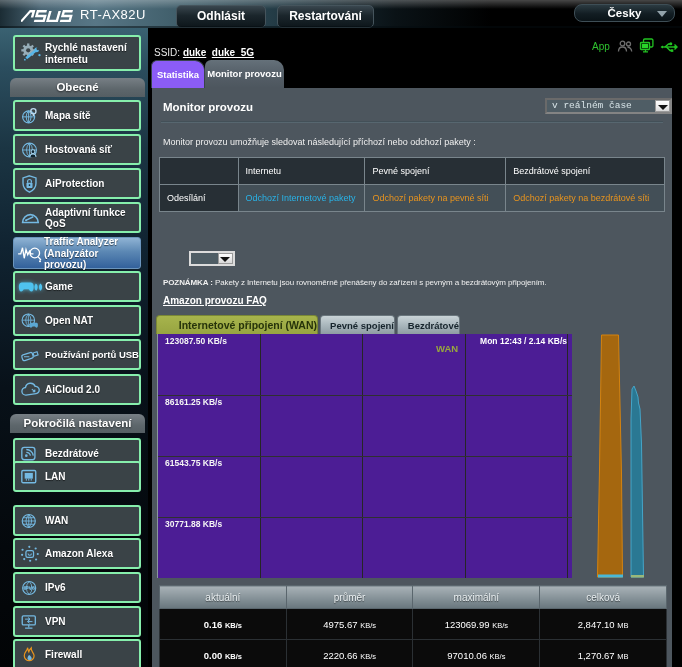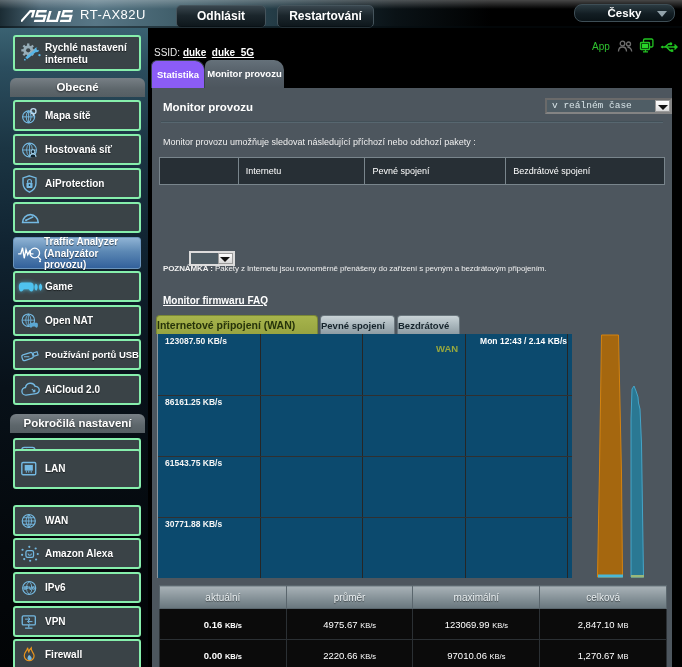--- a/index.html
+++ b/index.html
@@ -84,33 +84,33 @@
 .or { color:#e8941e; }
 .bl { color:#29b2e6; }
 
 #scale-lbl { left:7px; top:167px; color:#f0f0f0; font-size:8px;margin-left:44px; }
 #scale-sel { left:37px; top:163px; width:46px; height:15px; background:#4f5d65;
   border:2px solid #dcdcdc; }
 #scale-sel .btn { position:absolute; right:0; top:0; width:15px; height:11px;
   background:linear-gradient(180deg,#fdfdfd,#d8d8d8); border:1px solid #9a9a9a; }
 #scale-sel .btn:after { content:""; position:absolute; left:1px; top:3px; width:0; height:0;
   border-left:5px solid transparent; border-right:5px solid transparent; border-top:5px solid #111; }
-#note { left:11px; top:176px; color:#f0f0f0; font-size:8px; letter-spacing:-0.1px; }
+#note { left:11px; top:190px; color:#f0f0f0; font-size:8px; letter-spacing:-0.1px; }
 #faq { left:11px; top:207px; color:#fff; font-size:10px; font-weight:bold; text-decoration:underline; }
 
 
 .ctab { position:absolute; top:227px; height:19px; color:#16242c; font-size:9.5px;
-  font-weight:bold; text-align:left; line-height:19px; border-radius:4px 4px 0 0;
+  font-weight:bold; text-align:right; line-height:19px; border-radius:4px 4px 0 0;
   background:linear-gradient(180deg,#c9d3d7 0%,#aab7bd 50%,#8e9ca3 100%); border:1px solid #6a767d; border-bottom:none; }
 #ctab1 { left:4px; width:162px; font-size:10.5px; background:linear-gradient(180deg,#a7b44c 0%,#97a441 100%); color:#26330a; border-color:#7a8836; }
 #ctab2 { left:168px; width:75px; }
 #ctab3 { left:245px; width:63px; }
 
 
-#chart { left:5px; top:246px; width:415px; height:244px; background:#0c4a6e; border-left:1px solid #8a969e;padding-left:12px; }
+#chart { left:5px; top:246px; width:415px; height:244px; background:#4c1d95; border-left:1px solid #8a969e;padding-left:12px; }
 .gv { position:absolute; top:0; width:1px; height:100%; background:#262626; }
 .gh { position:absolute; left:0; width:100%; height:1px; background:#303030; }
 .ylab { position:absolute; left:7px; color:#f5f5f5; font-size:8.5px; font-weight:bold; }
 #wanlab { position:absolute; left:278px; top:9px; color:#98a83e; font-size:9.5px; font-weight:bold; }
 #curlab { position:absolute; right:5px; top:2px; color:#fff; font-size:8.5px; font-weight:bold; }
 
 
 #btbl { left:7px; top:497px; width:508px; border-collapse:collapse; }
 #btbl td { font-size:9.5px; text-align:center; }
 #btbl tr.h td { height:23px; background:linear-gradient(180deg,#a8b2b7 0%,#8b979d 45%,#68767d 100%);
@@ -193,20 +193,21 @@
         <path d="M11.5 19c0-2 1.6-3.4 3.5-3.4s3.5 1.4 3.5 3.4" fill="#0d2330" stroke="#9fcce6" stroke-width="1.2"></path>
       </svg>
     <span class="lbl">Hostovaná síť</span>
   </div>
   <div class="sideitem" style="top:202px;height:31px">
     <svg width="20" height="18" viewBox="0 0 24 22">
         <path d="M3 16.5 a9.5 9.5 0 0 1 19 0 Z" fill="none" stroke="#74b9e2" stroke-width="2.1"></path>
         <path d="M7.5 13.5 L16 9.5" stroke="#74b9e2" stroke-width="1.8"></path>
         <circle cx="7.2" cy="13.7" r="1.3" fill="#74b9e2"></circle>
       </svg>
+    <span class="lbl">Adaptivní funkce<br>QoS</span>
   </div>
   <div class="sideitem sel" style="top:237px;height:32px">
     <svg style="left:3px" width="25" height="21" viewBox="0 0 28 24">
         <g fill="none" stroke="#fff" stroke-width="1.5">
           <path d="M1 13 h3 l2 -7 2 12 2 -10 2 6 2 -4 1.5 3 h3"></path>
           <circle cx="20" cy="12" r="5.5"></circle>
           <path d="M24 16.5 L27 20"></path>
         </g>
         <circle cx="26" cy="21.5" r="1.2" fill="#fff"></circle>
       </svg>
@@ -256,21 +257,21 @@
   <div class="sidehdr" style="top:414px">Pokročilá nastavení</div>
 
   <div class="sideitem" style="top:438px;height:31px">
     <svg width="20" height="18" viewBox="0 0 24 22">
         <rect x="2" y="3" width="16" height="15" rx="3" fill="none" stroke="#74b9e2" stroke-width="1.6"></rect>
         <circle cx="7.5" cy="13" r="1.6" fill="#74b9e2"></circle>
         <path d="M7.5 9 a5 5 0 0 1 5 4 M7.5 5.5 a8.5 8.5 0 0 1 8.5 7.5" fill="none" stroke="#74b9e2" stroke-width="1.6"></path>
       </svg>
     <span class="lbl">Bezdrátové</span>
   </div>
-  <div class="sideitem" style="top:449px;height:40px">
+  <div class="sideitem" style="top:461px;height:31px">
     <svg width="20" height="18" viewBox="0 0 24 22">
         <rect x="2" y="3" width="17" height="15" rx="1.5" fill="none" stroke="#74b9e2" stroke-width="1.7"></rect>
         <rect x="5.5" y="6" width="10" height="7" fill="#74b9e2"></rect>
         <path d="M7.5 13 v2.5 M10.5 13 v2.5 M13.5 13 v2.5" stroke="#74b9e2" stroke-width="1.2"></path>
       </svg>
     <span class="lbl">LAN</span>
   </div>
   <div class="sideitem" style="top:505px;height:31px">
     <svg width="20" height="18" viewBox="0 0 24 22">
         <g fill="none" stroke="#74b9e2" stroke-width="1.4">
@@ -363,29 +364,35 @@
     <div id="desc" class="abs">Monitor provozu umožňuje sledovat následující příchozí nebo odchozí pakety :</div>
 
     <table id="itbl" class="abs">
       <tbody>
           <tr class="h">
             <td style="width:79px"></td>
             <td style="width:127px">Internetu</td>
             <td style="width:141px">Pevné spojení</td>
             <td style="width:159px">Bezdrátové spojení</td>
           </tr>
+      <tr class="r2">
+            <td class="rh">Odesílání</td>
+            <td class="d bl">Odchozí Internetové pakety</td>
+            <td class="d or">Odchozí pakety na pevné síti</td>
+            <td class="d or">Odchozí pakety na bezdrátové síti</td>
+          </tr>
     </tbody>
       </table>
 
     <div id="scale-lbl" class="abs">měřítko</div>
     <div id="scale-sel" class="abs">
         <span class="btn"></span>
       </div>
     <div id="note" class="abs"><b>POZNÁMKA :</b> Pakety z Internetu jsou rovnoměrně přenášeny do zařízení s pevným a bezdrátovým připojením.</div>
-    <div id="faq" class="abs">Monitor firmwaru FAQ</div>
+    <div id="faq" class="abs">Amazon provozu FAQ</div>
 
     <div id="ctab1" class="ctab">Internetové připojení (WAN)</div>
     <div id="ctab2" class="ctab">Pevné spojení</div>
     <div id="ctab3" class="ctab">Bezdrátové</div>
 
     <div id="chart" class="abs">
       <div class="gv" style="left:102px"></div>
       <div class="gv" style="left:204px"></div>
       <div class="gv" style="left:307px"></div>
       <div class="gv" style="left:409px"></div>

